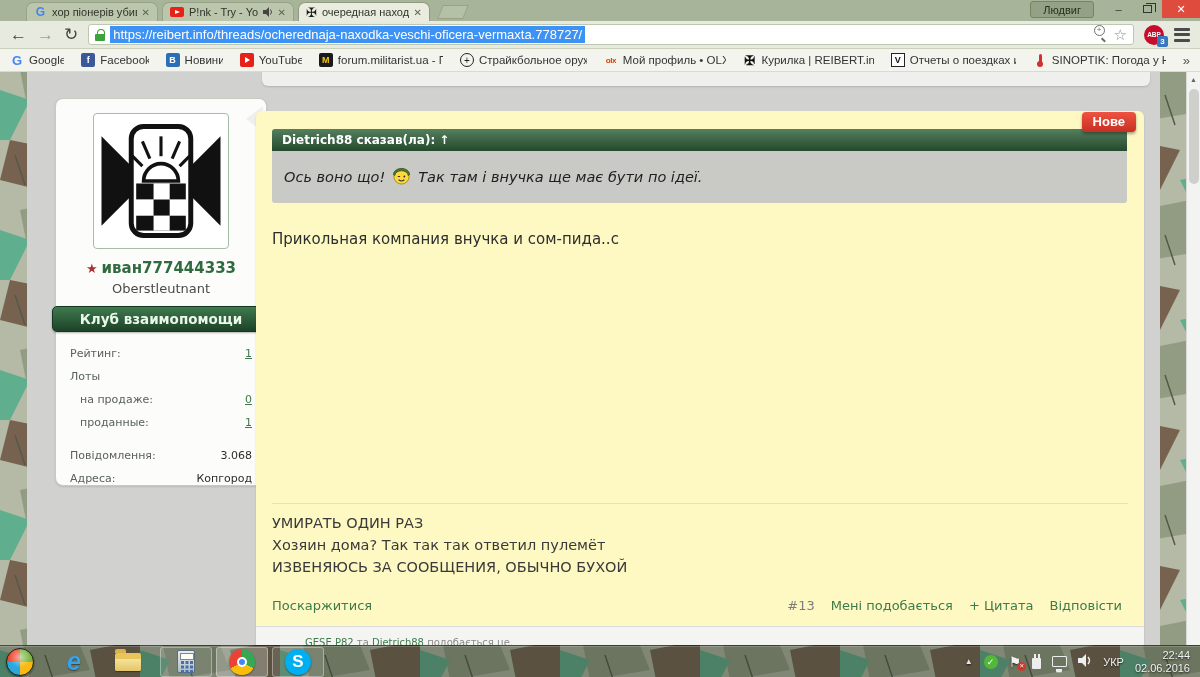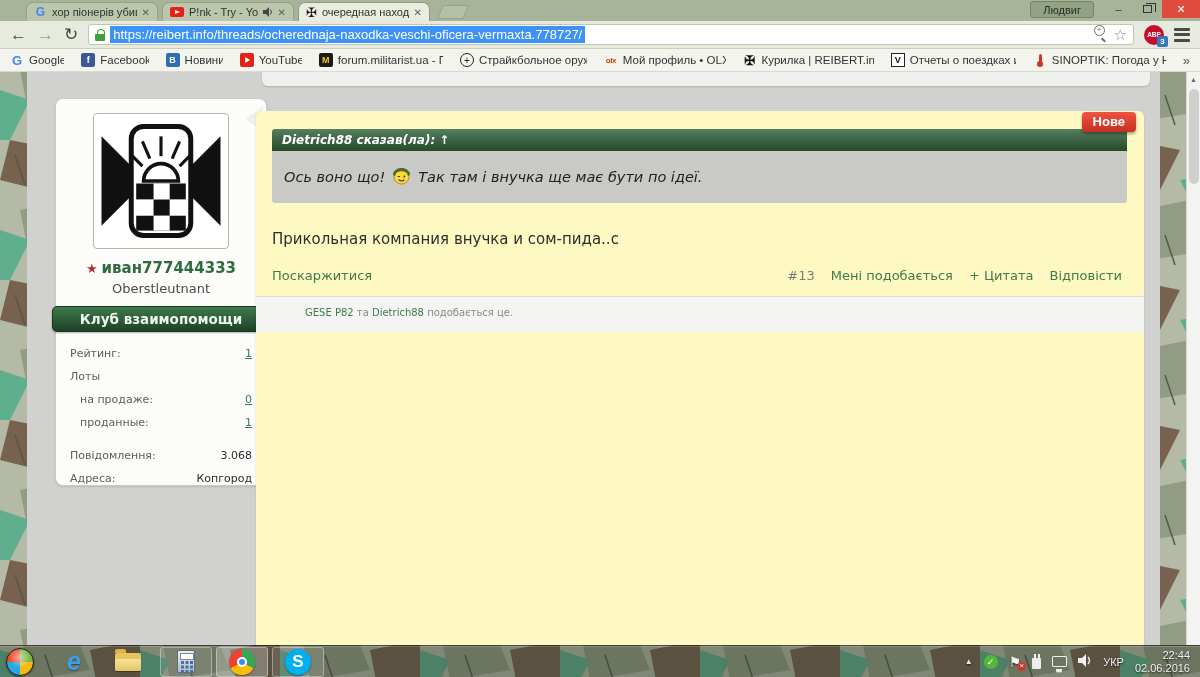--- a/index.html
+++ b/index.html
@@ -86,21 +86,21 @@
   .stat-row .indent { padding-left:10px; }
   .stat-link { color:#3e7a4c; text-decoration:underline; }
   .stat-plain { color:#2d2d2d; }
   .stats-gap { height:10px; }
 
   .bubble-arrow { position:absolute; left:246px; top:34px; width:0; height:0; border-top:13px solid transparent; border-bottom:13px solid transparent; border-right:17px solid #efefed; }
 
   .post { position:absolute; left:256px; top:23px; width:888px; height:550px; background:#fef9c3; border-radius:6px; box-shadow:0 1px 2px rgba(0,0,0,0.15); font-family:"DejaVu Sans", sans-serif; overflow:hidden;margin-top:16px; }
   .new-badge { position:absolute; top:1px; right:8px; background:linear-gradient(#ef5342,#c62f22); color:#fff; font-size:13px; font-weight:bold; padding:2px 11px 3px 11px; border-radius:4px; box-shadow:0 2px 3px rgba(0,0,0,0.35); font-family:"Liberation Sans", sans-serif; }
   .quote { margin:18px 17px 0 16px; }
-  .quote-header { background:linear-gradient(#557f5e,#24492c); border-radius:3px 3px 0 0; color:#fff; font-size:12px; font-weight:600; padding:4px 10px;font-style:italic; }
+  .quote-header { background:linear-gradient(#557f5e,#24492c); border-radius:3px 3px 0 0; color:#fff; font-size:12px; font-weight:600; padding:4px 10px; }
   .quote-body { background:#c9c9c6; border-radius:0 0 3px 3px; padding:15px 12px; font-style:italic; font-size:14.5px; color:#1f1f1f; display:flex; align-items:center; }
   .smiley { margin:0 7px; flex:0 0 auto; }
   .message { margin:27px 16px 0 16px; font-size:15px; color:#2e2e2e; }
   .signature { margin:255px 16px 0 16px; border-top:1px solid #ddddda; padding-top:8px; font-size:14.5px; color:#3a3a3a; line-height:22px; }
   .meta-row { margin:20px 22px 0 16px; display:flex; justify-content:space-between; font-size:13px; color:#7c7c7a; }
   .meta-left, .meta-right { display:flex; gap:16px; }
   .flink { color:#3e7a4c; }
   .likes-row { margin-top:13px; border-top:1px solid #dcdcda; background:#f4f4f2; padding:10px 16px 14px 49px; font-size:10px; color:#8a8a88; }
 
   .scrollbar { position:absolute; right:0; top:0; width:14px; height:573px; background:#f3f3f1; border-left:1px solid #d8d8d6; }
@@ -334,20 +334,25 @@
                 <path d="M1.5,9 a8.5,6.5 0 0 1 17,0 l-1.5,1 a7,5 0 0 0 -14,0 z" fill="#4e7a28" stroke="#2f4d17" stroke-width="0.8"></path>
                 <line x1="6" y1="11" x2="8.5" y2="11" stroke="#333" stroke-width="1.2"></line>
                 <circle cx="13" cy="11" r="1" fill="#333"></circle>
                 <path d="M7,14.5 q3,2.5 6,0" stroke="#333" stroke-width="1.1" fill="none"></path>
               </svg>
             </span>
             <span>Так там і внучка ще має бути по ідеї.</span>
           </div>
         </div>
         <div class="message">Прикольная компания внучка и сом-пида..с</div>
+        <div class="signature">
+          <div>УМИРАТЬ ОДИН РАЗ</div>
+          <div>Хозяин дома? Так так так ответил пулемёт</div>
+          <div>ИЗВЕНЯЮСЬ ЗА СООБЩЕНИЯ, ОБЫЧНО БУХОЙ</div>
+        </div>
         <div class="meta-row">
           <div class="meta-left">
             <span class="flink">Поскаржитися</span>
           </div>
           <div class="meta-right">
             <span>#13</span>
             <span class="flink">Мені подобається</span>
             <span class="flink">+ Цитата</span>
             <span class="flink">Відповісти</span>
           </div>

